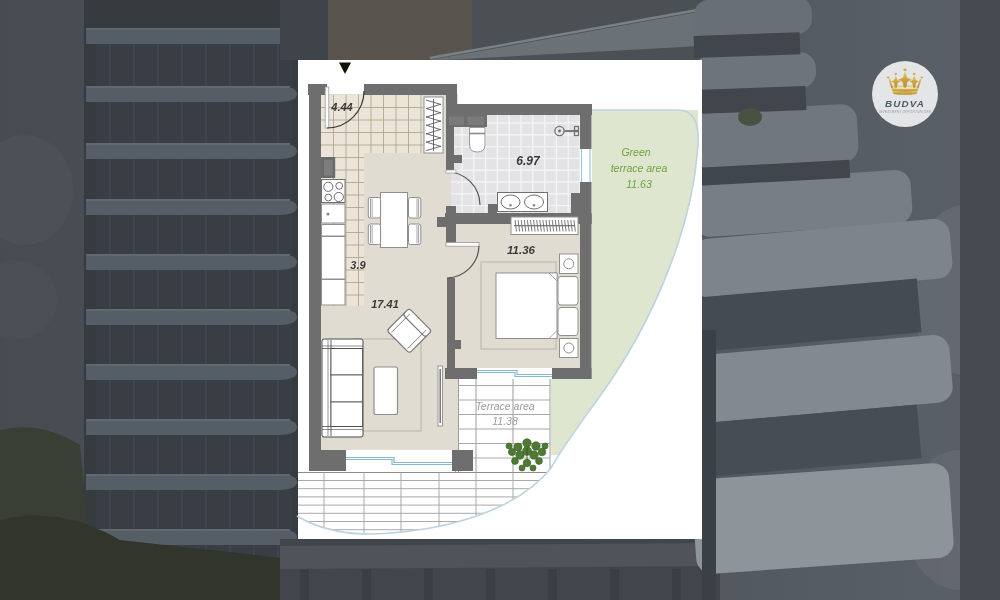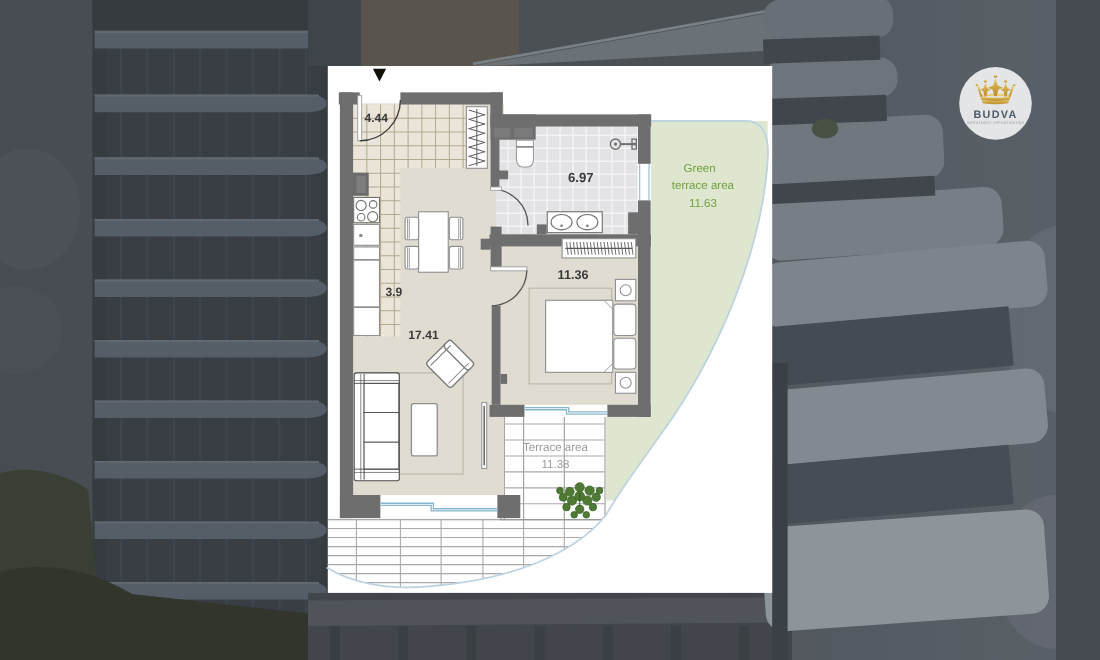--- a/index.html
+++ b/index.html
@@ -1,16 +1,16 @@
 <!DOCTYPE html>
 <html><head><meta charset="utf-8">
 <style>
 html,body{margin:0;padding:0;background:#454b51;}
 *{font-family:"Liberation Sans", sans-serif;}
-#stage{position:relative;width:960px;height:600px;overflow:hidden;}
+#stage{position:relative;width:960px;height:600px;overflow:hidden;font-style:italic;}
 </style></head>
 <body>
 <div id="stage">
 <svg width="1000" height="600" viewBox="0 0 1000 600" xmlns="http://www.w3.org/2000/svg">
 <defs>
 <linearGradient id="gold" x1="0" y1="0" x2="0" y2="1">
 <stop offset="0" stop-color="#e9cf78"></stop>
           <stop offset="0.5" stop-color="#cfa53f"></stop>
           <stop offset="1" stop-color="#b8902e"></stop>
 </linearGradient>

